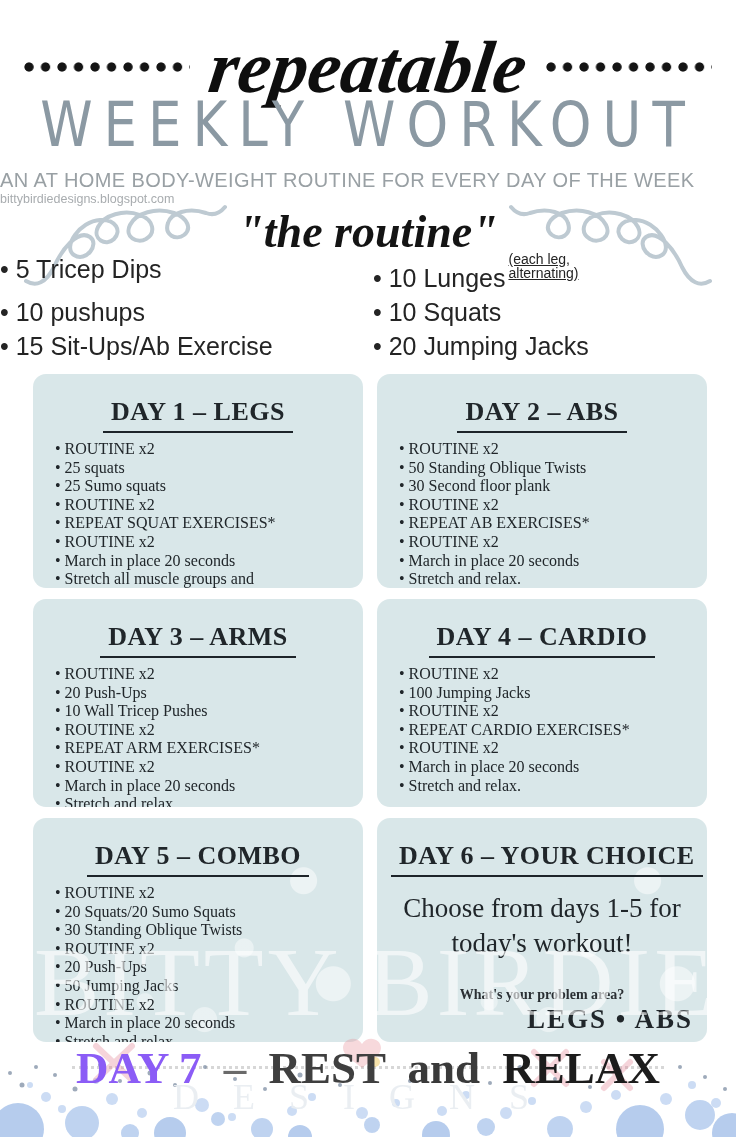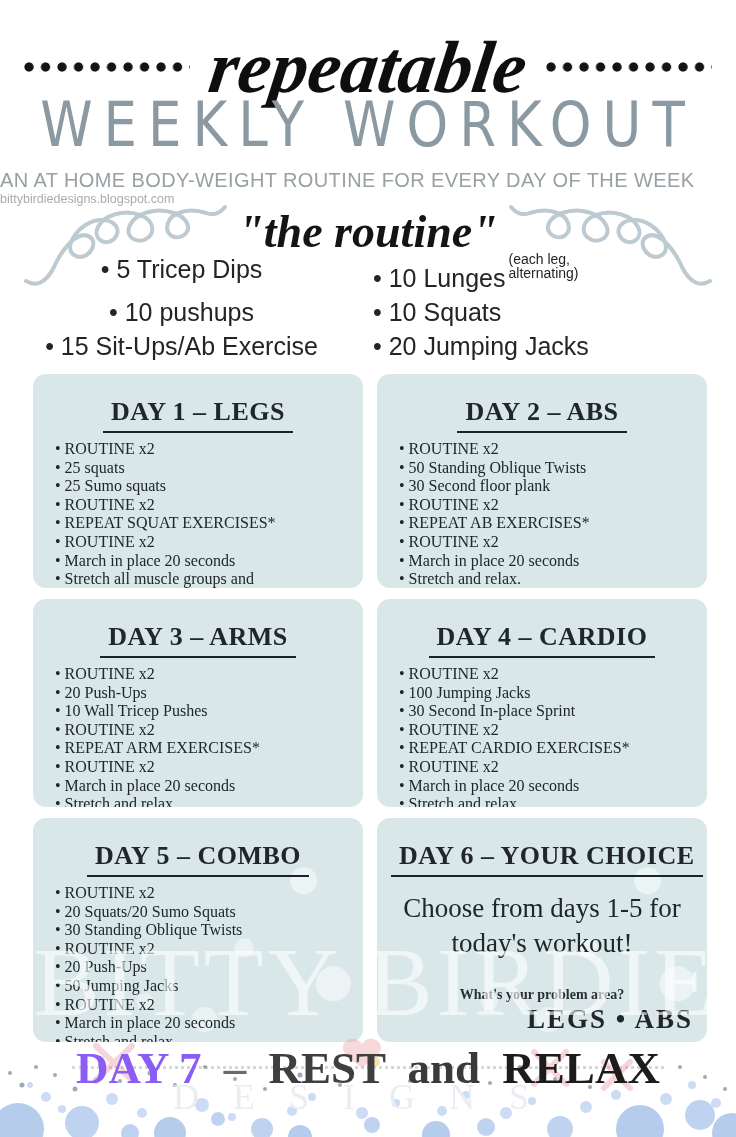--- a/index.html
+++ b/index.html
@@ -28,25 +28,25 @@
   .squiggle{position:absolute;top:203px;width:206px;height:84px;}
   .squiggle.left{left:22px;}
   .squiggle.right{right:22px;transform:scaleX(-1);}
   .routine-title{position:absolute;top:205px;left:0;width:736px;text-align:center;
                  font-style:italic;font-weight:700;font-size:46px;color:#141414;}
   .routine-grid{position:absolute;top:252px;left:0;width:736px;
                 display:grid;grid-template-columns:1fr 1fr;column-gap:10px;
                 font-family:"Liberation Sans",sans-serif;font-size:25px;color:#242424;
                 line-height:34px;}
   .rcell{white-space:nowrap;}
-  .rcell.l{text-align:center;}
+  .rcell.l{text-align:left;}
   .rcell.r{text-align:left;}
   .rcell::before{content:"• ";}
   .note{display:inline-block;font-size:14px;line-height:14px;vertical-align:9px;
-        margin-left:3px;text-align:left;white-space:nowrap;}
+        margin-left:3px;text-align:left;white-space:nowrap;text-decoration:underline;}
 
   
   .cards{position:absolute;top:374px;left:33px;display:grid;
          grid-template-columns:330px 330px;grid-template-rows:214px 208px 224px;
          column-gap:14px;row-gap:11px;}
   .card{background:#d9e7e9;border-radius:13px;padding:9px 14px 6px;box-sizing:border-box;
         color:#20262a;overflow:hidden;}
   .card.bubbly{background-image:
       radial-gradient(circle at 82% 28%, rgba(255,255,255,.5) 0 13px, transparent 14px),
       radial-gradient(circle at 64% 58%, rgba(255,255,255,.45) 0 9px, transparent 10px),
@@ -160,21 +160,20 @@
         <li>March in place 20 seconds</li>
         <li>Stretch and relax.</li>
       </ul>
     </div>
 
     <div class="card">
       <div class="card-title"><span>DAY 4 – CARDIO</span></div>
       <ul>
         <li>ROUTINE x2</li>
         <li>100 Jumping Jacks</li>
-        <li>30 Second In-place Sprint</li>
         <li>ROUTINE x2</li>
         <li>REPEAT CARDIO EXERCISES*</li>
         <li>ROUTINE x2</li>
         <li>March in place 20 seconds</li>
         <li>Stretch and relax.</li>
       </ul>
     </div>
 
     <div class="card bubbly">
       <div class="card-title"><span>DAY 5 – COMBO</span></div>

